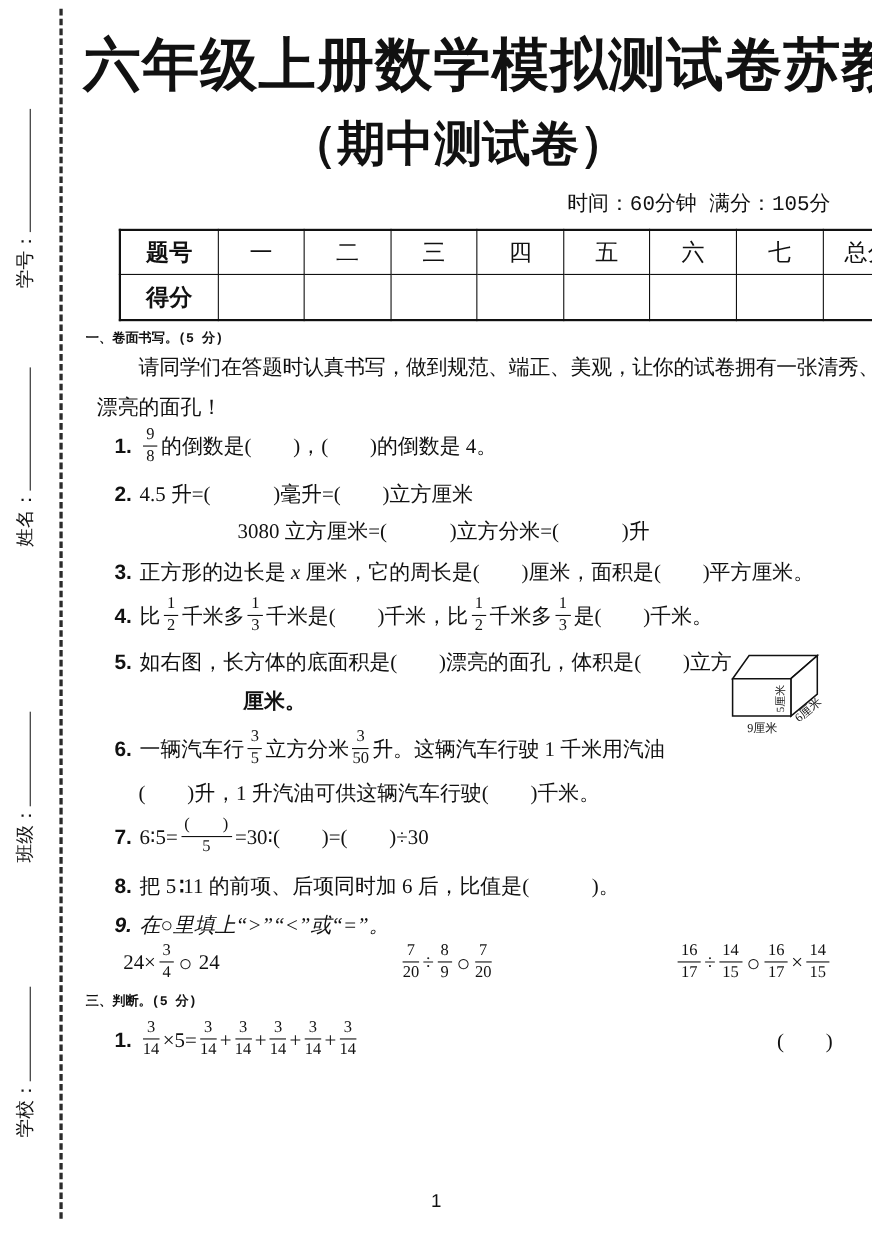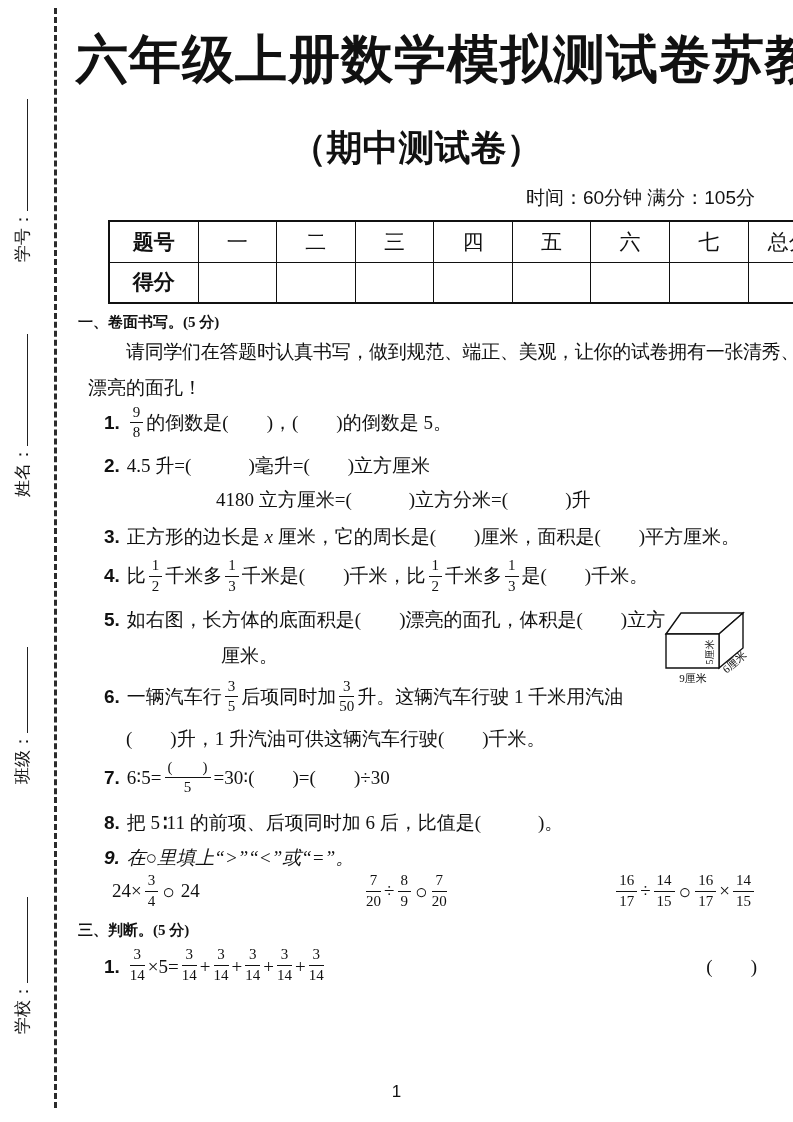--- a/index.html
+++ b/index.html
@@ -15,34 +15,34 @@
   .sfield { position:absolute; left:11px; white-space:nowrap;
     transform:rotate(-90deg); transform-origin:0 0;
     font-size:17px; line-height:22px; }
   .sblank { display:inline-block; height:1em; border-bottom:1.6px solid #222;
     vertical-align:baseline; }
   
   .main { position:absolute; left:76px; top:0; width:681px; }
   .title { margin:26px 0 0; text-align:center; font-size:52px; line-height:1.3;
     font-weight:900; font-family:"Liberation Sans", sans-serif; letter-spacing:1px;
     white-space:nowrap; }
-  .subtitle { margin:31px 0 0; text-align:center; font-size:36px; line-height:1.3;
+  .subtitle { margin:8px 0 0; text-align:center; font-size:44px; line-height:1.3;
     font-weight:900; font-family:"Liberation Sans", sans-serif; white-space:nowrap; }
   .meta { margin:16px 2px 0 0; text-align:right; font-size:19px; line-height:1.2;
-    font-family:Liberation Sans, sans-serif; }
+    font-family:Liberation Mono, monospace; }
   
   .score-table { margin:10px 0 0 32px; width:723px; border-collapse:collapse;
     border:2px solid #111; table-layout:fixed; }
   .score-table td { border:1.5px solid #111; height:41px; text-align:center;
     font-size:21px; vertical-align:middle; }
   .score-table td.hd { font-weight:bold; font-family:"Liberation Sans", sans-serif; }
   .score-table col.c0 { width:89px; } .score-table col.c8 { width:82px; }
   
-  .sec-title { margin:9px 0 0 2px; font-size:15px; line-height:1.3; font-weight:bold;
-    font-family:Liberation Serif, serif; white-space:nowrap; }
+  .sec-title { margin:9px 0 0 2px; font-size:12px; line-height:1.3; font-weight:bold;
+    font-family:Liberation Mono, monospace; white-space:nowrap; }
   .para { font-size:19px; line-height:1.42; white-space:nowrap; margin-left:12px; }
   .p1 { margin-top:6px; text-indent:38px; letter-spacing:-0.3px; }
   .p2 { margin-top:9px; }
   .q { margin-left:28px; font-size:19px; line-height:1.32; white-space:nowrap; }
   .qno { font-weight:bold; font-family:"Liberation Sans", sans-serif; margin-right:7px; }
   .cont { white-space:nowrap; font-size:19px; line-height:1.32; }
   .fr { display:inline-block; vertical-align:middle; text-align:center;
     font-size:15px; line-height:1.15; margin:0 3px; position:relative; top:-2px; }
   .fr .n { display:block; border-bottom:1.4px solid #111; padding:0 3px 1px; }
   .fr .d { display:block; padding-top:1px; }
@@ -123,53 +123,53 @@
       </tr>
     </tbody>
       </table>
 
     <div class="sec-title">一、卷面书写。(5 分)</div>
     <p class="para p1">请同学们在答题时认真书写，做到规范、端正、美观，让你的试卷拥有一张清秀、</p>
     <p class="para p2">漂亮的面孔！</p>
 
 
     <div class="q" style="margin-top:4px;">
-      <span class="qno">1.</span><span class="fr"><span class="n">9</span><span class="d">8</span></span><span>的倒数是(　　)，(　　)的倒数是 5。</span>
+      <span class="qno">1.</span><span class="fr"><span class="n">9</span><span class="d">8</span></span><span>的倒数是(　　)，(　　)的倒数是 4。</span>
     </div>
 
     <div class="q" style="margin-top:10px;">
       <span class="qno">2.</span><span>4.5 升=(　　　)毫升=(　　)立方厘米</span>
     </div>
-    <div class="cont" style="margin:9px 0 0 140px;">4180 立方厘米=(　　　)立方分米=(　　　)升</div>
+    <div class="cont" style="margin:9px 0 0 140px;">3080 立方厘米=(　　　)立方分米=(　　　)升</div>
 
     <div class="q" style="margin-top:12px;">
       <span class="qno">3.</span><span>正方形的边长是 </span><span class="ital">x</span><span> 厘米，它的周长是(　　)厘米，面积是(　　)平方厘米。</span>
     </div>
 
     <div class="q" style="margin-top:10px;">
       <span class="qno">4.</span><span>比</span><span class="fr"><span class="n">1</span><span class="d">2</span></span><span>千米多</span><span class="fr"><span class="n">1</span><span class="d">3</span></span><span>千米是(　　)千米，比</span><span class="fr"><span class="n">1</span><span class="d">2</span></span><span>千米多</span><span class="fr"><span class="n">1</span><span class="d">3</span></span><span>是(　　)千米。</span>
     </div>
 
     <div class="q5wrap">
       <div class="q" style="margin-left:28px;">
         <span class="qno">5.</span><span>如右图，长方体的底面积是(　　)漂亮的面孔，体积是(　　)立方</span>
       </div>
-      <div class="cont" style="margin:11px 0 0 145px;">厘米。</div>
+      <div class="cont" style="margin:11px 0 0 145px;font-weight:bold;">厘米。</div>
       <svg class="fig" width="134" height="96" viewBox="0 0 134 96">
         <polygon points="13,31 28,10 90,10 66,31" fill="#fff" stroke="#111" stroke-width="1.4"></polygon>
         <polygon points="66,31 90,10 90,45 66,65" fill="#fff" stroke="#111" stroke-width="1.4"></polygon>
         <polygon points="13,31 66,31 66,65 13,65" fill="#fff" stroke="#111" stroke-width="1.4"></polygon>
         <text x="40" y="79" text-anchor="middle">9厘米</text>
         <text x="84" y="62" text-anchor="middle" transform="rotate(-40 84 62)">6厘米</text>
         <text x="60" y="49" text-anchor="middle" transform="rotate(-90 60 49)" style="font-size:10px;">5厘米</text>
       </svg>
     </div>
 
     <div class="q" style="margin-top:12px;">
-      <span class="qno">6.</span><span>一辆汽车行</span><span class="fr"><span class="n">3</span><span class="d">5</span></span><span>后项同时加</span><span class="fr"><span class="n">3</span><span class="d">50</span></span><span>升。这辆汽车行驶 1 千米用汽油</span>
+      <span class="qno">6.</span><span>一辆汽车行</span><span class="fr"><span class="n">3</span><span class="d">5</span></span><span>立方分米</span><span class="fr"><span class="n">3</span><span class="d">50</span></span><span>升。这辆汽车行驶 1 千米用汽油</span>
     </div>
     <div class="cont" style="margin:8px 0 0 50px;">(　　)升，1 升汽油可供这辆汽车行驶(　　)千米。</div>
 
     <div class="q" style="margin-top:10px;">
       <span class="qno">7.</span><span>6∶5=</span><span class="fr"><span class="n">(　　)</span><span class="d">5</span></span><span>=30∶(　　)=(　　)÷30</span>
     </div>
 
     <div class="q" style="margin-top:12px;">
       <span class="qno">8.</span><span>把 5∶11 的前项、后项同时加 6 后，比值是(　　　)。</span>
     </div>

